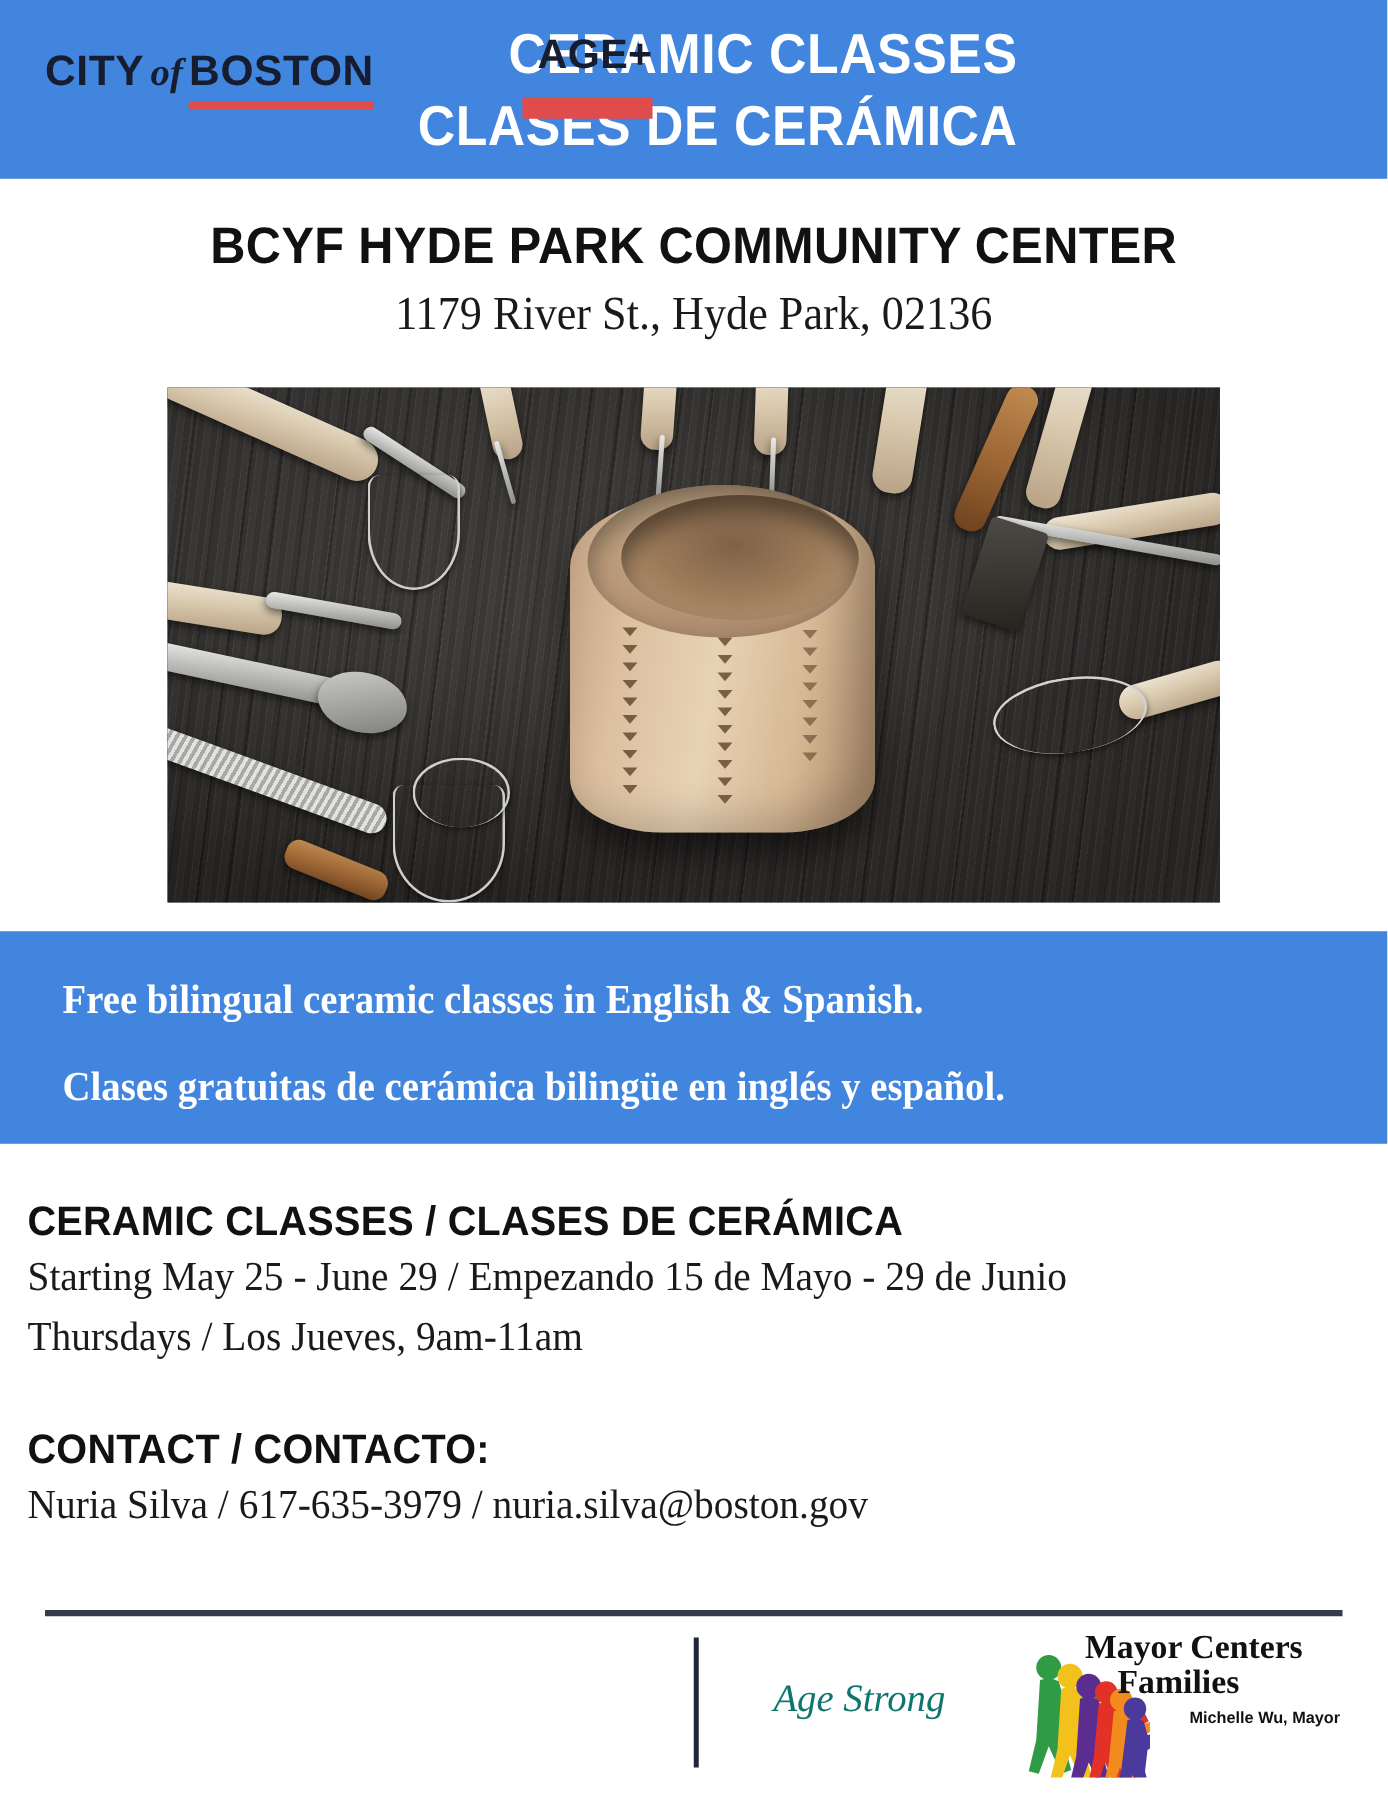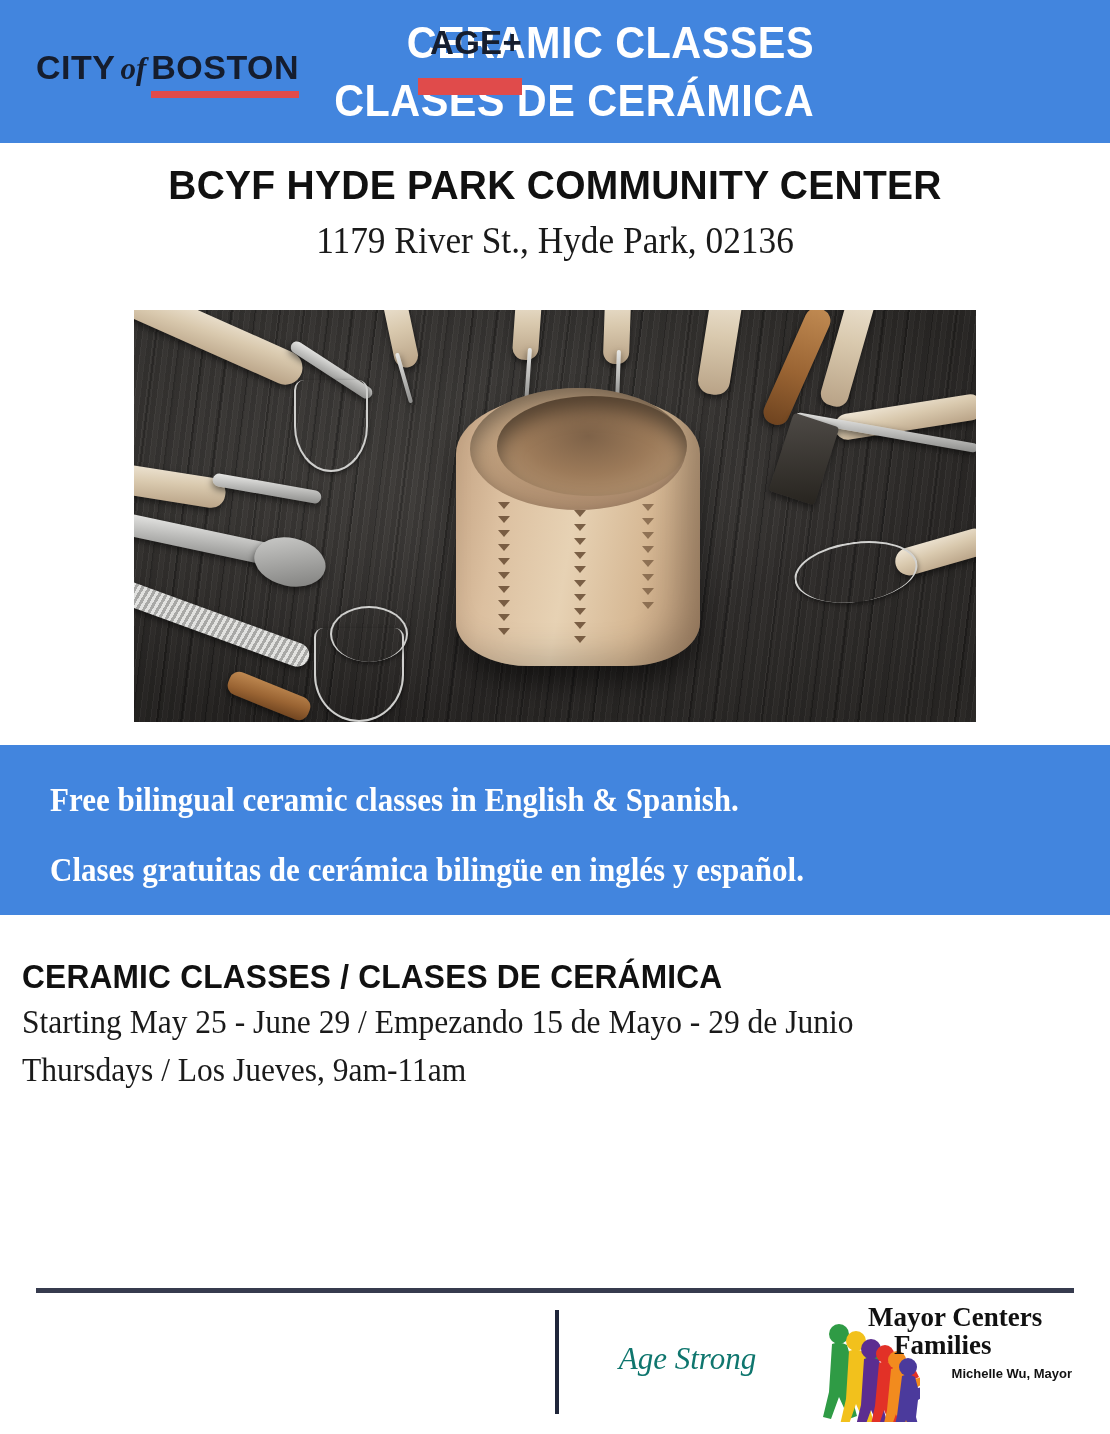--- a/index.html
+++ b/index.html
@@ -64,21 +64,21 @@
     font-weight: bold;
     font-size: 27px;
     line-height: 33px;
     text-align: center;
     transform: scaleX(0.95);
   }
 
   
   .venue {
     text-align: center;
-    padding-top: 19px;
+    padding-top: 30px;
   }
   .venue-name {
     font-family: "Liberation Sans", sans-serif;
     font-weight: bold;
     font-size: 41px;
     color: #111111;
     letter-spacing: 0.3px;
     transform: scaleX(0.95);
     white-space: nowrap;
   }
@@ -245,21 +245,21 @@
     position: absolute;
     left: 36px;
     top: 1288px;
     width: 1038px;
     height: 5px;
     background: #363b4e;
   }
   .logo-city {
     position: absolute;
     left: 36px;
-    top: 48px;
+    top: 38px;
     white-space: nowrap;
   }
   .city-text {
     font-family: "Liberation Sans", sans-serif;
     font-weight: bold;
     font-size: 34px;
     color: #151d2e;
     letter-spacing: 0.5px;
   }
   .city-of {
@@ -478,20 +478,24 @@
 <div class="blue-band">
   <div class="blue-line">Free bilingual ceramic classes in English &amp; Spanish.</div>
   <div class="blue-line">Clases gratuitas de cerámica bilingüe en inglés y español.</div>
 </div>
 
 <div class="details">
   <div class="section-head">CERAMIC CLASSES / CLASES DE CERÁMICA</div>
   <div class="body-line">Starting May 25 - June 29 / Empezando 15 de Mayo - 29 de Junio</div>
   <div class="body-line">Thursdays / Los Jueves, 9am-11am</div>
 
+  <div class="contact-block">
+    <div class="section-head">CONTACT / CONTACTO:</div>
+    <div class="body-line">Nuria Silva / 617-635-3979 / nuria.silva@boston.gov</div>
+  </div>
 </div>
 
 <div class="divider"></div>
 
 <div class="logo-city">
   <span class="city-text">CITY</span><span class="city-of">of</span><span class="city-text city-boston">BOSTON</span>
 </div>
 
 <div class="logo-age">
   <div class="age-text">AGE+</div>

